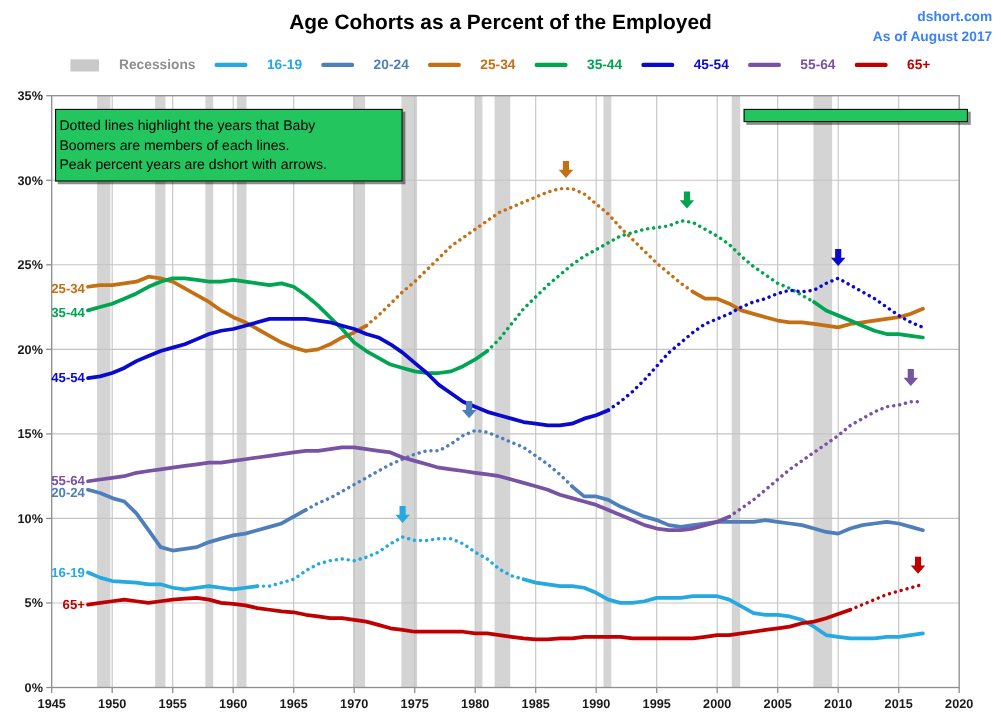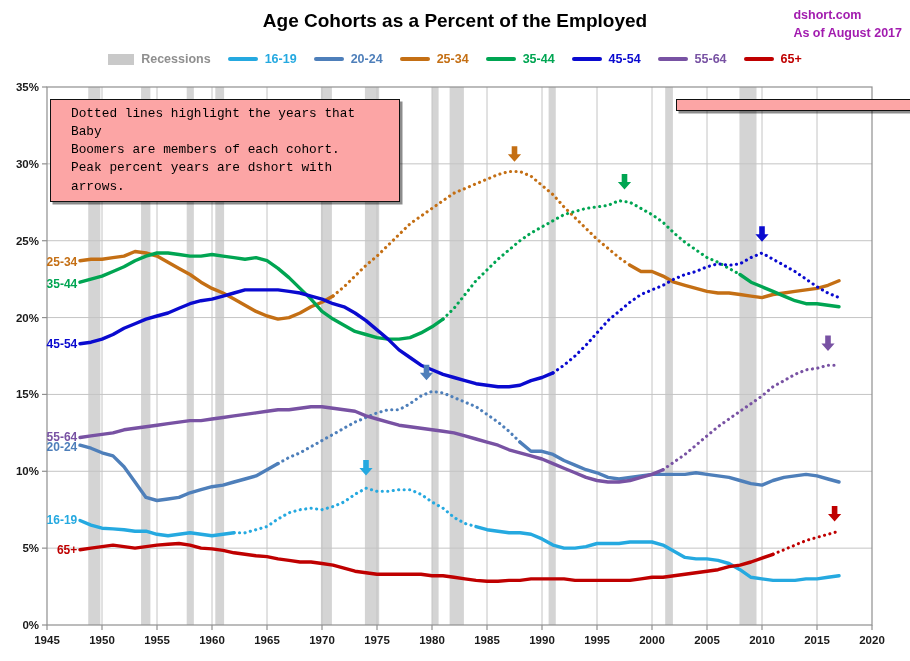--- a/index.html
+++ b/index.html
@@ -1,31 +1,31 @@
 <!DOCTYPE html>
 <html><head>
 <meta charset="utf-8">
 <style>
   html,body{margin:0;padding:0;background:#fff;}
   .page{position:relative;width:910px;height:661px;background:#fff;overflow:hidden;
         font-family:"Liberation Sans",sans-serif;}
   .title{position:absolute;top:10px;left:0;width:100%;text-align:center;
          font-size:19px;font-weight:bold;color:#000;}
-  .hdr-right{position:absolute;top:6px;right:8px;text-align:left;
-             font-size:12.5px;font-weight:bold;color:#a21caf;line-height:1.45;}
+  .hdr-right{position:absolute;top:6px;right:8px;text-align:right;
+             font-size:12.5px;font-weight:bold;color:#3b82f6;line-height:1.45;}
   .legend{position:absolute;top:52px;left:0;width:100%;display:flex;
           justify-content:center;align-items:center;gap:17px;
           font-size:12.5px;font-weight:bold;}
-  .legend .item{display:flex;align-items:center;gap:7px;}
+  .legend .item{display:flex;align-items:center;gap:18px;}
   .legend .patch{display:inline-block;width:26px;height:11px;}
   .legend .lswatch{display:inline-block;width:30px;height:3.6px;border-radius:2px;}
   svg#plot{position:absolute;left:0;top:0;}
-  .note{position:absolute;background:#fca5a5;border:1.6px solid #111;
+  .note{position:absolute;background:#22c55e;border:1.6px solid #111;
         box-shadow:2.5px 2.5px 0 rgba(0,0,0,0.45);
-        font-size:12.8px;color:#000;line-height:1.42;padding:5px 20px;z-index:5;font-family:Liberation Mono, monospace;}
+        font-size:12.8px;color:#000;line-height:1.42;padding:5px 3px;z-index:5;}
   .note-left{left:50px;top:99px;width:308px;}
   .note-right{left:676px;top:99px;width:196px;}
   text{font-family:"Liberation Sans",sans-serif;}
 </style>
 </head>
 <body>
 
 <div class="page">
   <div class="hdr-right">
     <div>dshort.com</div>
@@ -177,18 +177,18 @@
       <text x="77.25" y="451.46" text-anchor="end" font-size="12" font-weight="bold" fill="#4E7FBA">20-24</text>
       <text x="77.25" y="266.2342857142857" text-anchor="end" font-size="12" font-weight="bold" fill="#C46F14">25-34</text>
       <text x="77.25" y="287.75428571428574" text-anchor="end" font-size="12" font-weight="bold" fill="#00A552">35-44</text>
       <text x="77.25" y="347.7028571428571" text-anchor="end" font-size="12" font-weight="bold" fill="#0A0ACF">45-54</text>
       <text x="77.25" y="440.7" text-anchor="end" font-size="12" font-weight="bold" fill="#7852A3">55-64</text>
       <text x="77.25" y="553.68" text-anchor="end" font-size="12" font-weight="bold" fill="#BF0000">65+</text>
     </svg>
 
   <div class="note note-left">
     <div>Dotted lines highlight the years that Baby</div>
-    <div>Boomers are members of each cohort.</div>
+    <div>Boomers are members of each lines.</div>
     <div>Peak percent years are dshort with arrows.</div>
   </div>
   <div class="note note-right">
   </div>
 </div>
 
 </body></html>

